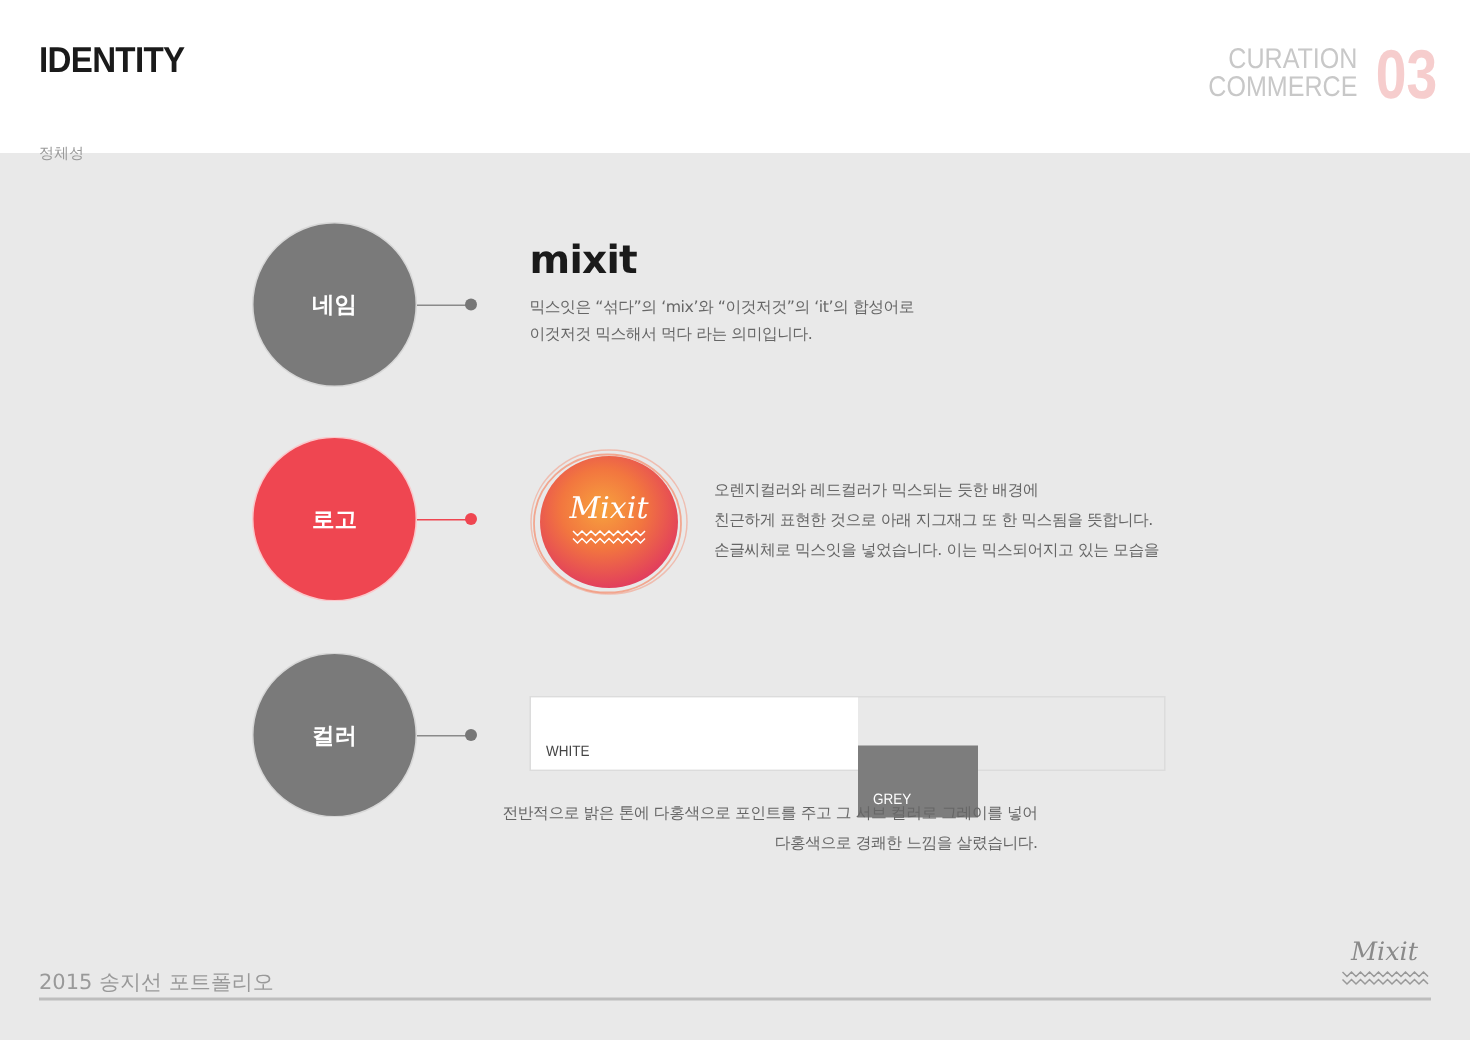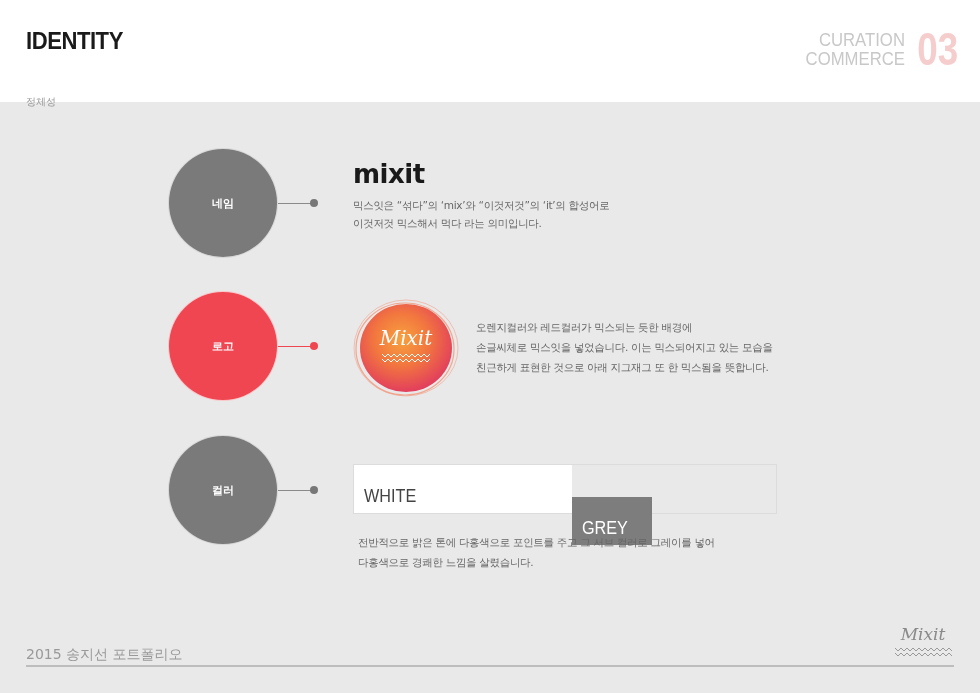--- a/index.html
+++ b/index.html
@@ -34,21 +34,21 @@
     .page-num {
       position: absolute; right: 22px; top: 26px;
       font-family: "Liberation Sans", sans-serif; font-weight: bold;
       font-size: 46px; line-height: 46px; color: #f6cdcd;
       transform: scaleX(0.8); transform-origin: right;
     }
     .circle {
       position: absolute; left: 168px; width: 110px; height: 110px;
       border-radius: 50%;
       display: flex; align-items: center; justify-content: center;
-      color: #fff; font-weight: bold; font-size: 11px;
+      color: #fff; font-weight: bold; font-size: 15px;
       border: 1px solid rgba(255,255,255,0.7);
     }
     .circle.grey { background: #7a7a7a; }
     .circle.red { background: #ef4651; }
     .connector {
       position: absolute; left: 278px; height: 1px; width: 34px;
     }
     .connector.grey { background: #8a8a8a; }
     .connector.red { background: #ef4651; }
     .dot {
@@ -67,21 +67,21 @@
       position: absolute; left: 352px; top: 298px; width: 108px; height: 100px;
     }
     .logo-wrap svg { width: 108px; height: 100px; }
 
     .swatches {
       position: absolute; left: 353px; top: 464px; width: 424px; height: 50px;
       display: flex; border: 1px solid #dcdcdc;
     }
     .swatch {
       position: relative; height: 100%;
-      font-family: "Liberation Sans", sans-serif; font-size: 18px;
+      font-family: "Liberation Sans", sans-serif; font-size: 10px;
     }
     .swatch span { position: absolute; left: 10px; bottom: 6px; transform: scaleX(0.9); transform-origin: left; }
 
     .footer-text {
       position: absolute; left: 26px; top: 646px; font-size: 14px; color: #999;
     }
     .footer-line {
       position: absolute; left: 26px; top: 665px; width: 928px; height: 2px; background: #bdbdbd;
     }
     .footer-logo { position: absolute; left: 893px; top: 620px; width: 60px; height: 40px; }
@@ -130,40 +130,40 @@
       <ellipse cx="54" cy="50" rx="52" ry="48" fill="none" stroke="#f3a08a" stroke-width="1" opacity="0.6"></ellipse>
       <ellipse cx="53" cy="51" rx="49" ry="46" fill="none" stroke="#f58a6a" stroke-width="1.2" opacity="0.7"></ellipse>
       <ellipse cx="54" cy="50" rx="46" ry="44" fill="url(#wc)"></ellipse>
       <text x="54" y="47" text-anchor="middle" font-family="DejaVu Serif, serif" font-style="italic" font-size="20" fill="#ffffff">Mixit</text>
       <polyline points="30,56 33,59 36,56 39,59 42,56 45,59 48,56 51,59 54,56 57,59 60,56 63,59 66,56 69,59 72,56 75,59 78,56" fill="none" stroke="#fff" stroke-width="1"></polyline>
       <polyline points="30,61 33,64 36,61 39,64 42,61 45,64 48,61 51,64 54,61 57,64 60,61 63,64 66,61 69,64 72,61 75,64 78,61" fill="none" stroke="#fff" stroke-width="1"></polyline>
     </svg>
   </div>
   <div class="desc" style="left:476px; top:317px; line-height:20px;">
     <div>오렌지컬러와 레드컬러가 믹스되는 듯한 배경에</div>
+    <div>친근하게 표현한 것으로 아래 지그재그 또 한 믹스됨을 뜻합니다.</div>
     <div>손글씨체로 믹스잇을 넣었습니다.  이는 믹스되어지고 있는 모습을</div>
-    <div>친근하게 표현한 것으로 아래 지그재그 또 한 믹스됨을 뜻합니다.</div>
   </div>
 </div>
 
 <div>
   <div class="circle grey" style="top:435px;">
     <span>컬러</span>
   </div>
   <div class="connector grey" style="top:490px;"></div>
   <div class="dot grey" style="top:486px;"></div>
   <div class="swatches">
     <div class="swatch" style="width:218px; background:#ffffff; color:#444;">
       <span>WHITE</span>
     </div>
     <div class="swatch" style="width:80px; background:#7d7d7d; color:#fff;margin-top:32px;">
       <span>GREY</span>
     </div>
   </div>
-  <div class="desc" style="left:358px; top:532px; line-height:20px;">
+  <div class="desc" style="left:335px; top:532px; line-height:20px;text-align:right;">
     <div>전반적으로 밝은 톤에 다홍색으로 포인트를 주고 그 서브 컬러로 그레이를 넣어</div>
     <div>다홍색으로 경쾌한 느낌을 살렸습니다.</div>
   </div>
 </div>
 
 <div class="footer-text">2015  송지선 포트폴리오</div>
 <div class="footer-line"></div>
 <div class="footer-logo">
   <svg viewBox="0 0 60 40" width="60" height="40">
     <text x="30" y="20" text-anchor="middle" font-family="DejaVu Serif, serif" font-style="italic" font-size="17" fill="#8a8a8a">Mixit</text>

